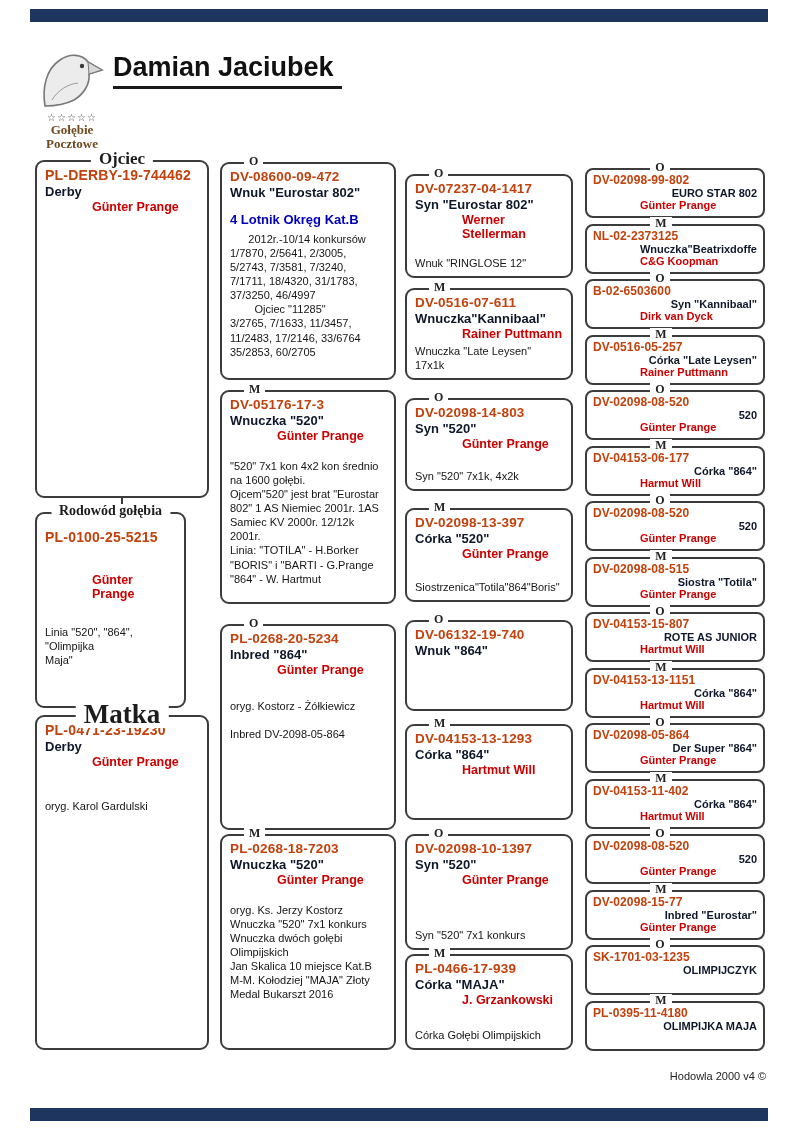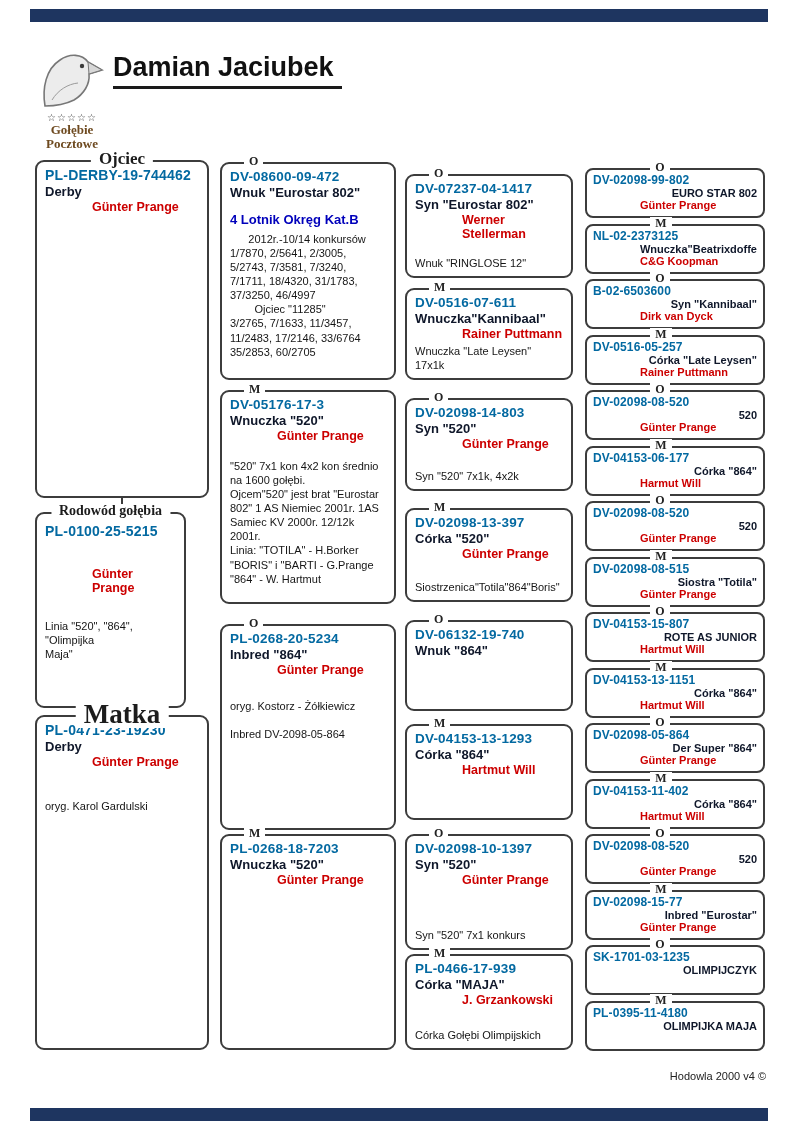--- a/index.html
+++ b/index.html
@@ -16,21 +16,21 @@
   .credit { position:absolute; right:34px; top:1070px; font-size:11px; color:#222; }
 
   .pbox { position:absolute; border:2px solid #3c3c3c; border-radius:9px; background:#fff; padding:5px 8px; }
   .tag { position:absolute; top:-9px; background:#fff; padding:0 5px; font-family:"Liberation Serif","DejaVu Serif",serif;
          font-weight:bold; font-size:12px; color:#222; line-height:1; }
   .tag-l { left:22px; }
   .tag-c { left:36%; }
   .blabel { position:absolute; left:50%; transform:translateX(-50%); background:#fff; padding:0 8px;
             font-family:"Liberation Serif","DejaVu Serif",serif; font-weight:bold; color:#1c1c1c;
             white-space:nowrap; line-height:1; }
-  .ring  { font-weight:bold; font-size:13.5px; color:#0369a1; letter-spacing:0.2px; }
+  .ring  { font-weight:bold; font-size:13.5px; color:#c2410c; letter-spacing:0.2px; }
   .pname { font-weight:bold; font-size:13px; color:#0f172a; margin-top:1px; }
   .owner { font-weight:bold; font-size:12.5px; color:#cc0000; margin-top:1px;margin-left:47px; }
   .extra { font-weight:bold; font-size:13px; color:#0000bb; margin-top:12px; }
   .info  { font-size:11px; color:#151515; margin-top:12px; line-height:1.28; white-space:pre-wrap; }
   .info-b{ position:absolute; left:8px; right:8px; bottom:6px; margin:0; }
   .r14 .ring { font-size:14px; }
   .sm { padding:3px 6px 2px; border-radius:8px; }
   .sm .ring { font-size:12px; letter-spacing:0.1px; }
   .sm .pname { font-size:11px; margin-top:0;text-align:right; }
   .sm .owner { font-size:11px; margin-top:0; }
@@ -62,21 +62,21 @@
     <span class="blabel" style="font-size:17px; top:-12px;">Ojciec</span>
     <div class="ring">PL-DERBY-19-744462</div>
     <div class="pname">Derby</div>
     <div class="owner">Günter Prange</div>
   </div>
 
   <div class="vline" style="left:121px; top:498px; height:14px;"></div>
 
   <div class="pbox r14" style="left:35px; top:512px; width:151px; height:196px;">
     <span class="blabel" style="font-size:14px; top:-10px;">Rodowód gołębia</span>
-    <div class="ring" style="margin-top:4px;">PL-0100-25-5215</div>
+    <div class="ring" style="margin-top:10px;">PL-0100-25-5215</div>
     <div class="owner" style="margin-top:28px;">Günter Prange</div>
     <div class="info" style="margin-top:24px;">Linia "520", "864", "Olimpijka
 Maja"</div>
   </div>
 
   <div class="vline" style="left:121px; top:708px; height:9px;"></div>
 
   <div class="pbox r14" style="left:35px; top:715px; width:174px; height:335px;">
     <span class="blabel" style="font-size:27px; top:-16px;">Matka</span>
     <div class="ring">PL-0471-23-19230</div>
@@ -126,20 +126,27 @@
     <div class="info" style="margin-top:22px;">oryg. Kostorz - Żółkiewicz
 
 Inbred DV-2098-05-864</div>
   </div>
 
   <div class="pbox" style="left:220px; top:834px; width:176px; height:216px;">
     <span class="tag tag-l">M</span>
     <div class="ring">PL-0268-18-7203</div>
     <div class="pname">Wnuczka "520"</div>
     <div class="owner">Günter Prange</div>
+    <div class="info" style="margin-top:16px;">oryg. Ks. Jerzy Kostorz
+Wnuczka "520" 7x1 konkurs
+Wnuczka dwóch gołębi
+Olimpijskich
+Jan Skalica 10 miejsce Kat.B
+M-M. Kołodziej "MAJA" Złoty
+Medal Bukarszt 2016</div>
   </div>
 
   <div class="pbox" style="left:405px; top:174px; width:168px; height:104px;">
     <span class="tag tag-l">O</span>
     <div class="ring">DV-07237-04-1417</div>
     <div class="pname">Syn "Eurostar 802"</div>
     <div class="owner">Werner Stellerman</div>
     <div class="info info-b">Wnuk "RINGLOSE 12"</div>
   </div>
 

